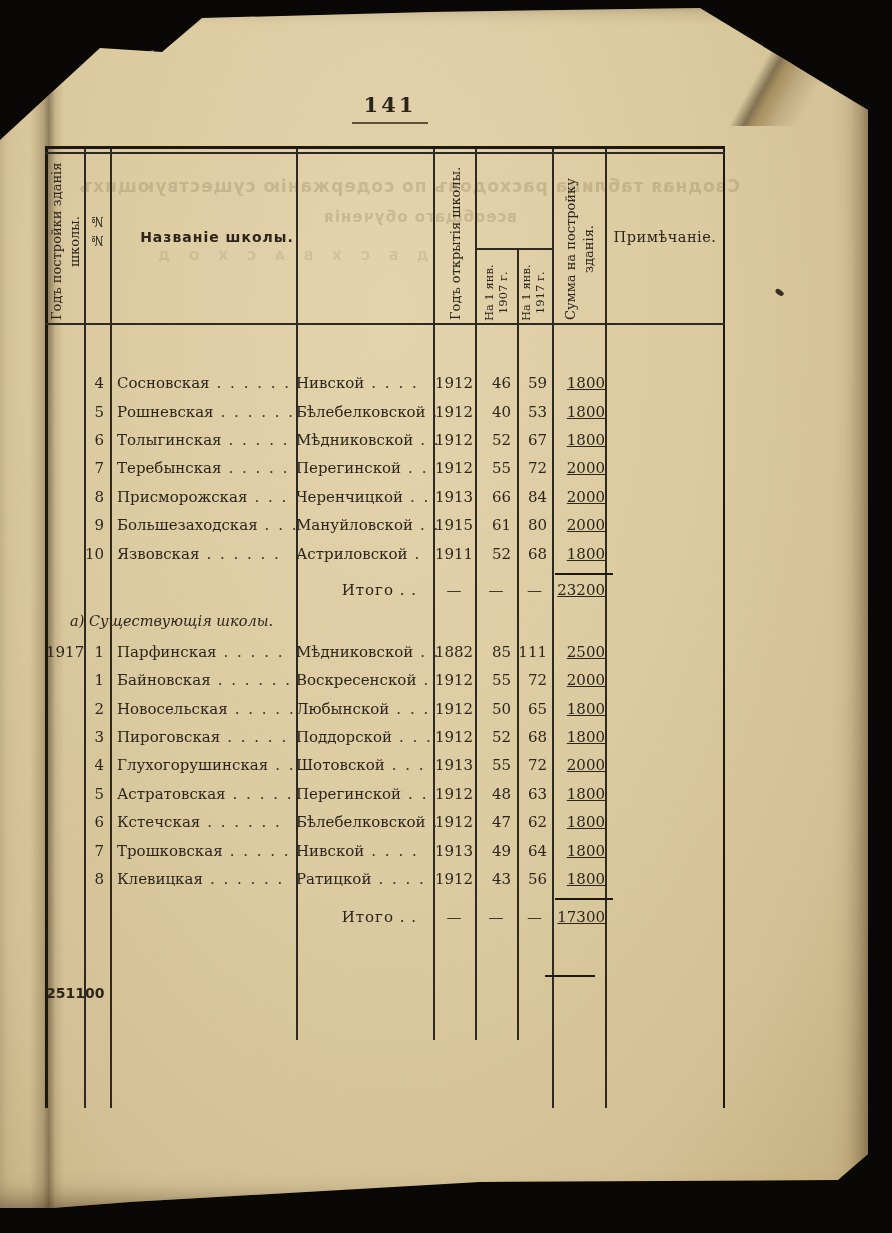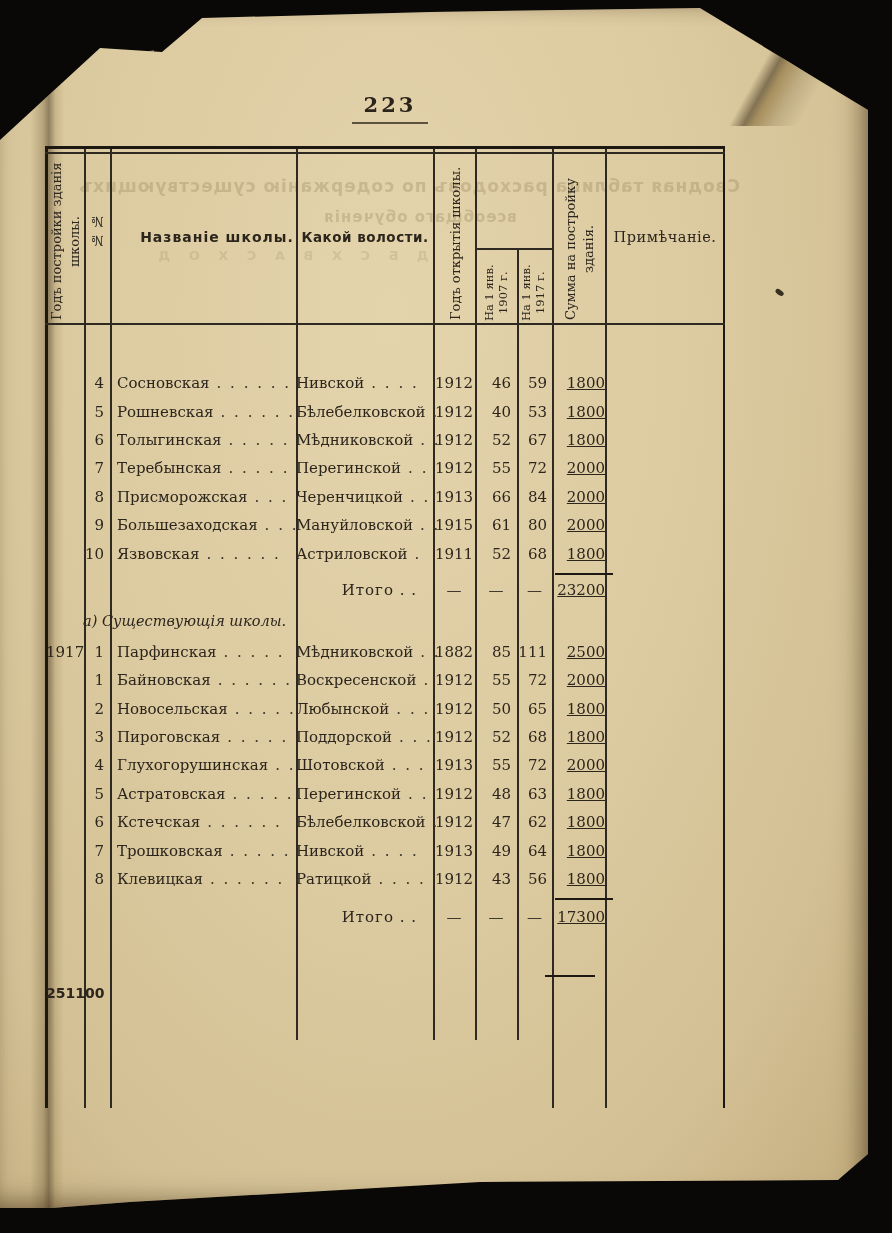--- a/index.html
+++ b/index.html
@@ -77,21 +77,21 @@
   .c-07{text-align:right;padding-right:6px;}
   .c-17{text-align:right;padding-right:5px;}
   .c-sum{text-align:right;text-decoration:underline;}
   .dots{margin-left:7px;letter-spacing:2px;color:#3a332a;}
   .tr.subtotal{height:36px;padding-top:8px;}
   .tr.subtotal2{height:38px;padding-top:10px;}
   .itogo{text-align:right;padding-right:16px;letter-spacing:1px;}
   .c-dash{text-align:center;color:#3a332a;}
   .rule{position:absolute;top:5px;left:509px;width:58px;height:2.2px;background:#1d1811;}
   .sec{height:34px;display:flex;align-items:center;font-style:italic;font-size:14.5px;}
-  .sec .t{padding-left:37px;white-space:pre-line;}
+  .sec .t{padding-left:24px;white-space:pre-line;}
   .sec.b{height:58px;text-align:center;}
   .sec.b .t{padding-left:0;width:250px;margin-left:30px;line-height:1.55;}
   .tr.grand{height:67px;align-items:flex-start;padding-top:10px;
       font-family:"DejaVu Sans",sans-serif;font-weight:700;font-size:14px;}
   .g-label{grid-column:1/8;text-align:right;padding-right:4px;letter-spacing:.4px;white-space:nowrap;}
   .g-sum{text-align:right;padding-right:5px;}
   .grand .rule{top:0;left:499px;width:50px;}
 </style>
 </head>
 <body>
@@ -99,42 +99,41 @@
 <div class="scan">
   <div class="gray-patch"></div>
   <div class="paper">
     <div class="crease"></div>
     <div class="fold-tr"></div>
 
     <div class="ghost g1">Сводная таблица расходовъ по содержанію существующихъ</div>
     <div class="ghost g2">всеобщаго обученія</div>
     <div class="ghost g3">Д Б С Х В А С Х О Д</div>
 
-    <div class="pageno">223</div>
+    <div class="pageno">141</div>
 
     <div class="ln vl-left"></div>
     <div class="ln vl-by"></div>
     <div class="ln vl-num"></div>
     <div class="ln vl-school"></div>
     <div class="ln vl-volost"></div>
     <div class="ln vl-open"></div>
     <div class="ln vl-1907"></div>
     <div class="ln vl-1917"></div>
     <div class="ln vl-sum"></div>
     <div class="ln vl-right"></div>
     <div class="ln hl-t1"></div>
     <div class="ln hl-t2"></div>
     <div class="ln hl-head"></div>
     <div class="ln hl-qty"></div>
 
     <div class="hc vert h-by">Годъ постройки зданія
 школы.</div>
     <div class="hc vert h-num">№ №</div>
     <div class="hc h-school">Названіе школы.</div>
-    <div class="hc h-volost">Какой волости.</div>
     <div class="hc vert h-open">Годъ открытія школы.</div>
     <div class="hc vert h-1907">На 1 янв.
 1907 г.</div>
     <div class="hc vert h-1917">На 1 янв.
 1917 г.</div>
     <div class="hc vert h-sum">Сумма на постройку
 зданія.</div>
     <div class="hc h-note">Примѣчаніе.</div>
 
     <div class="tbody">

